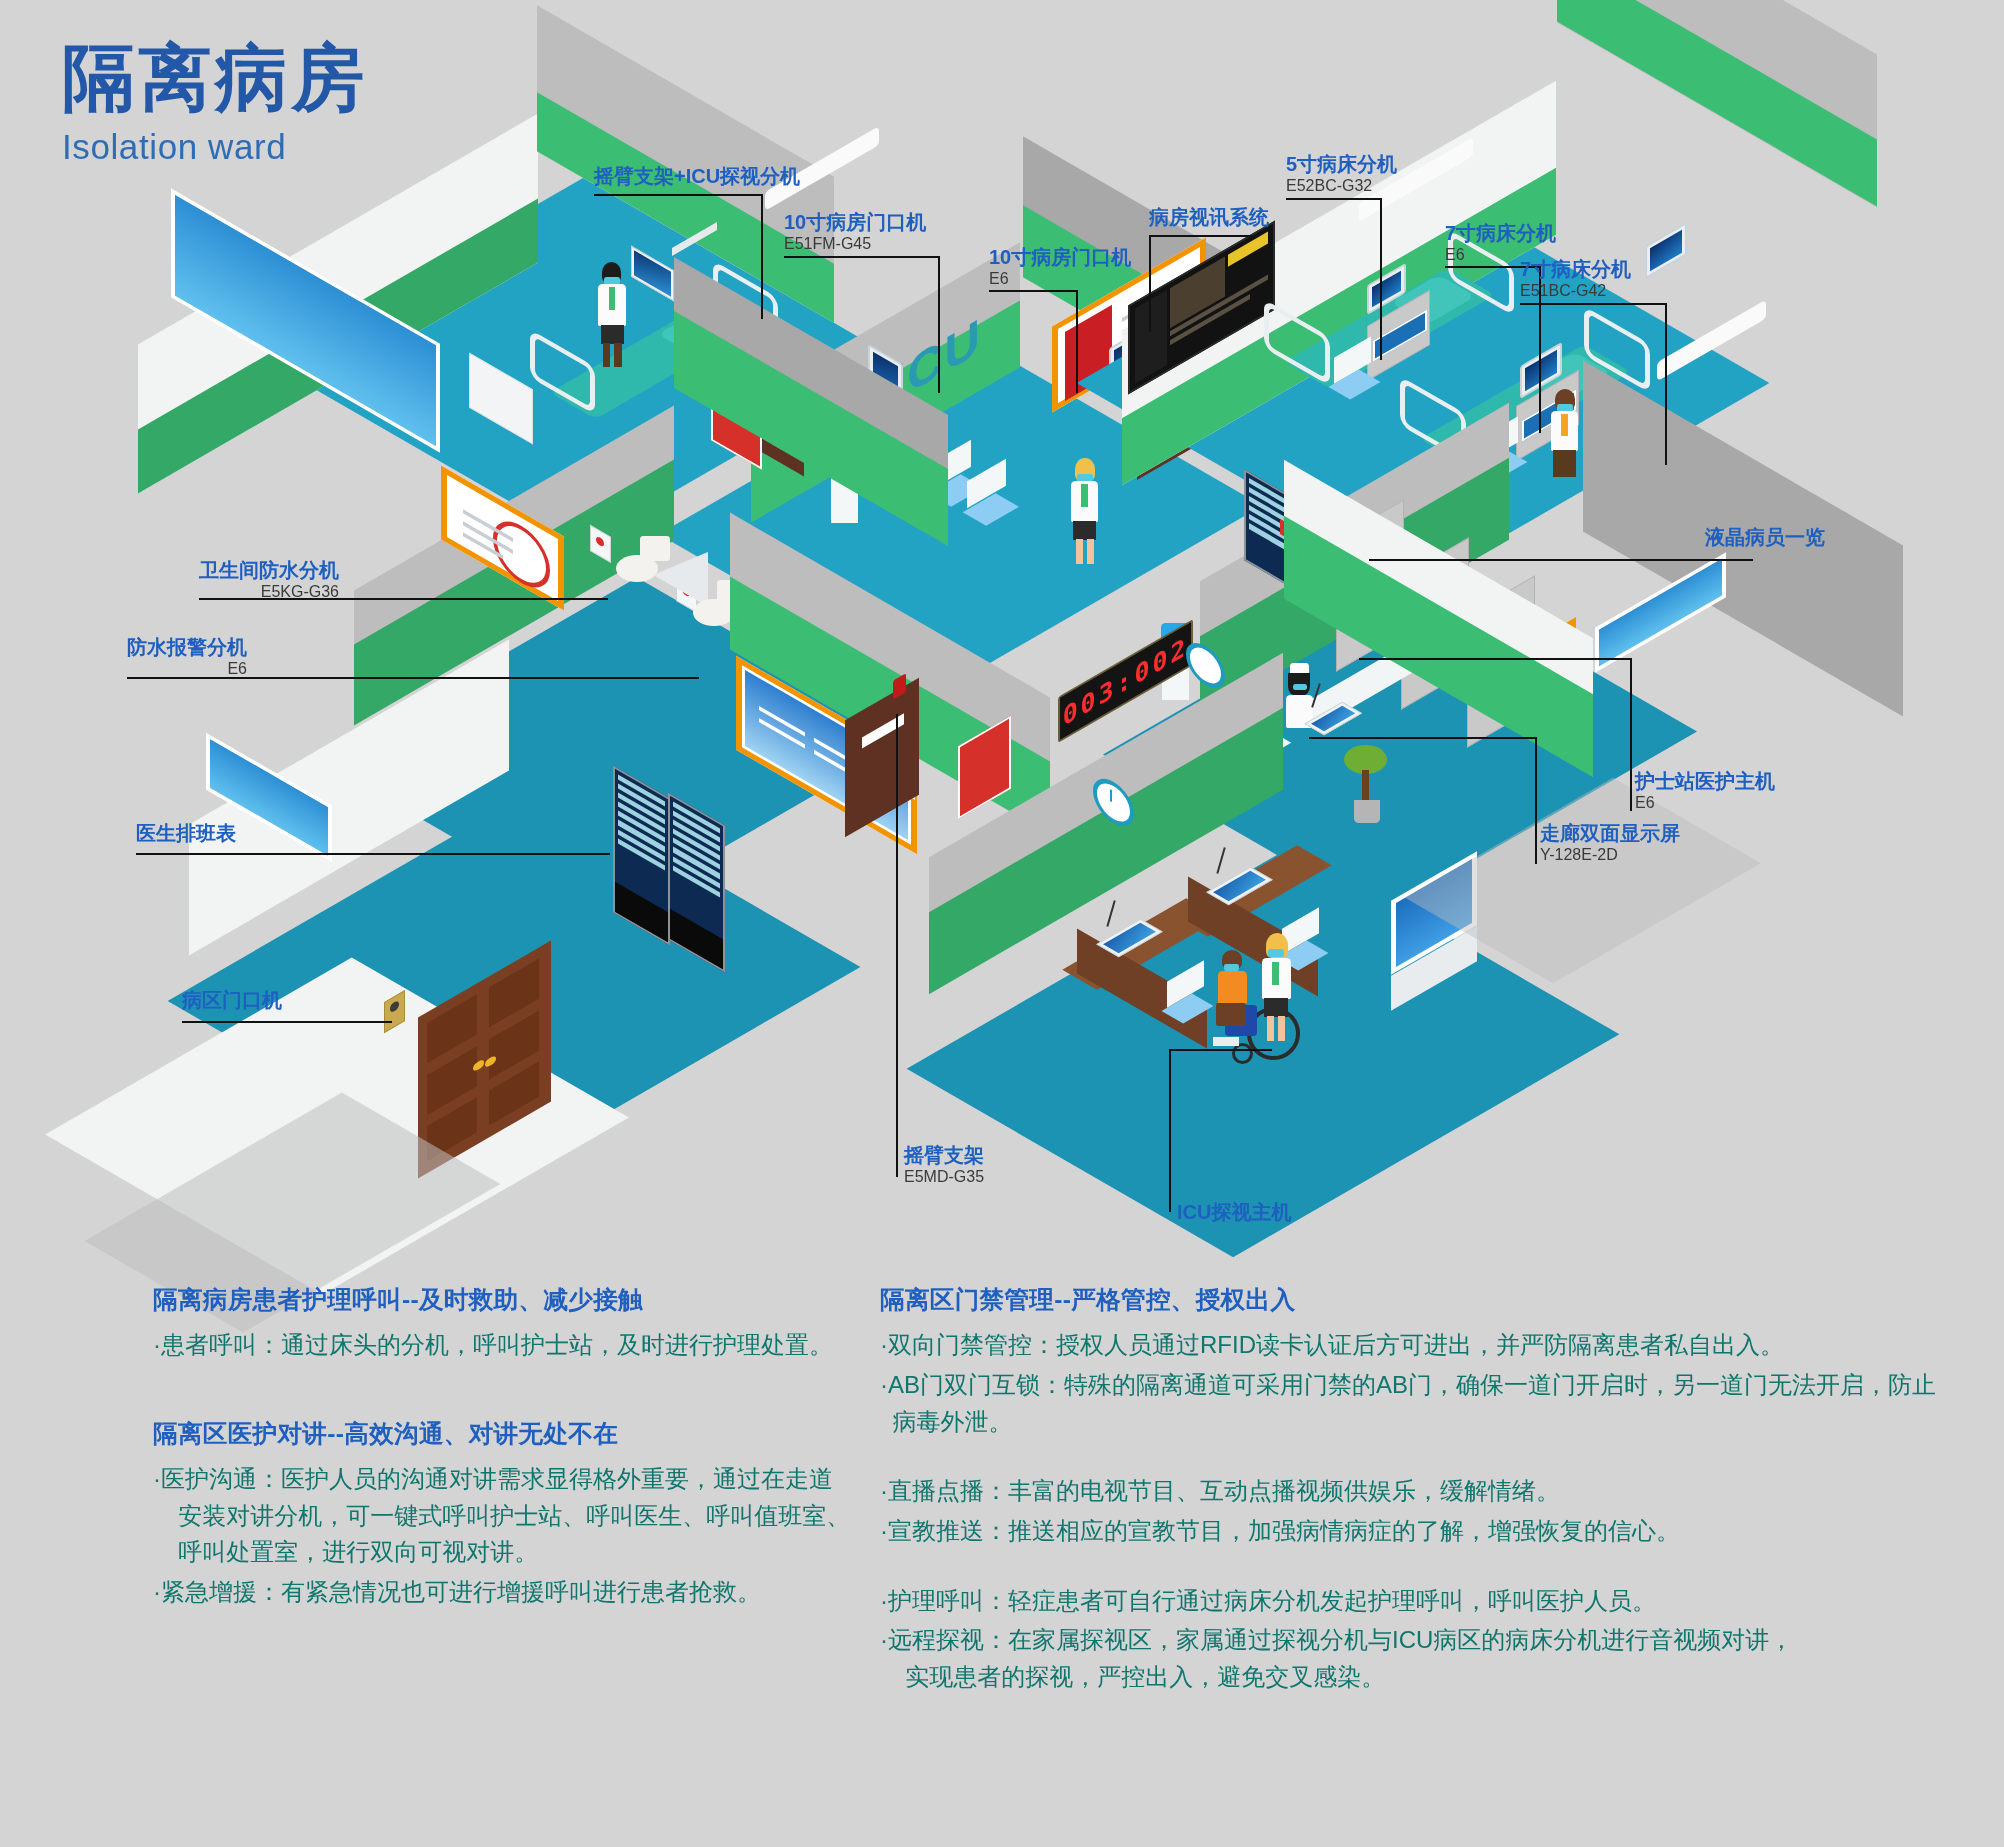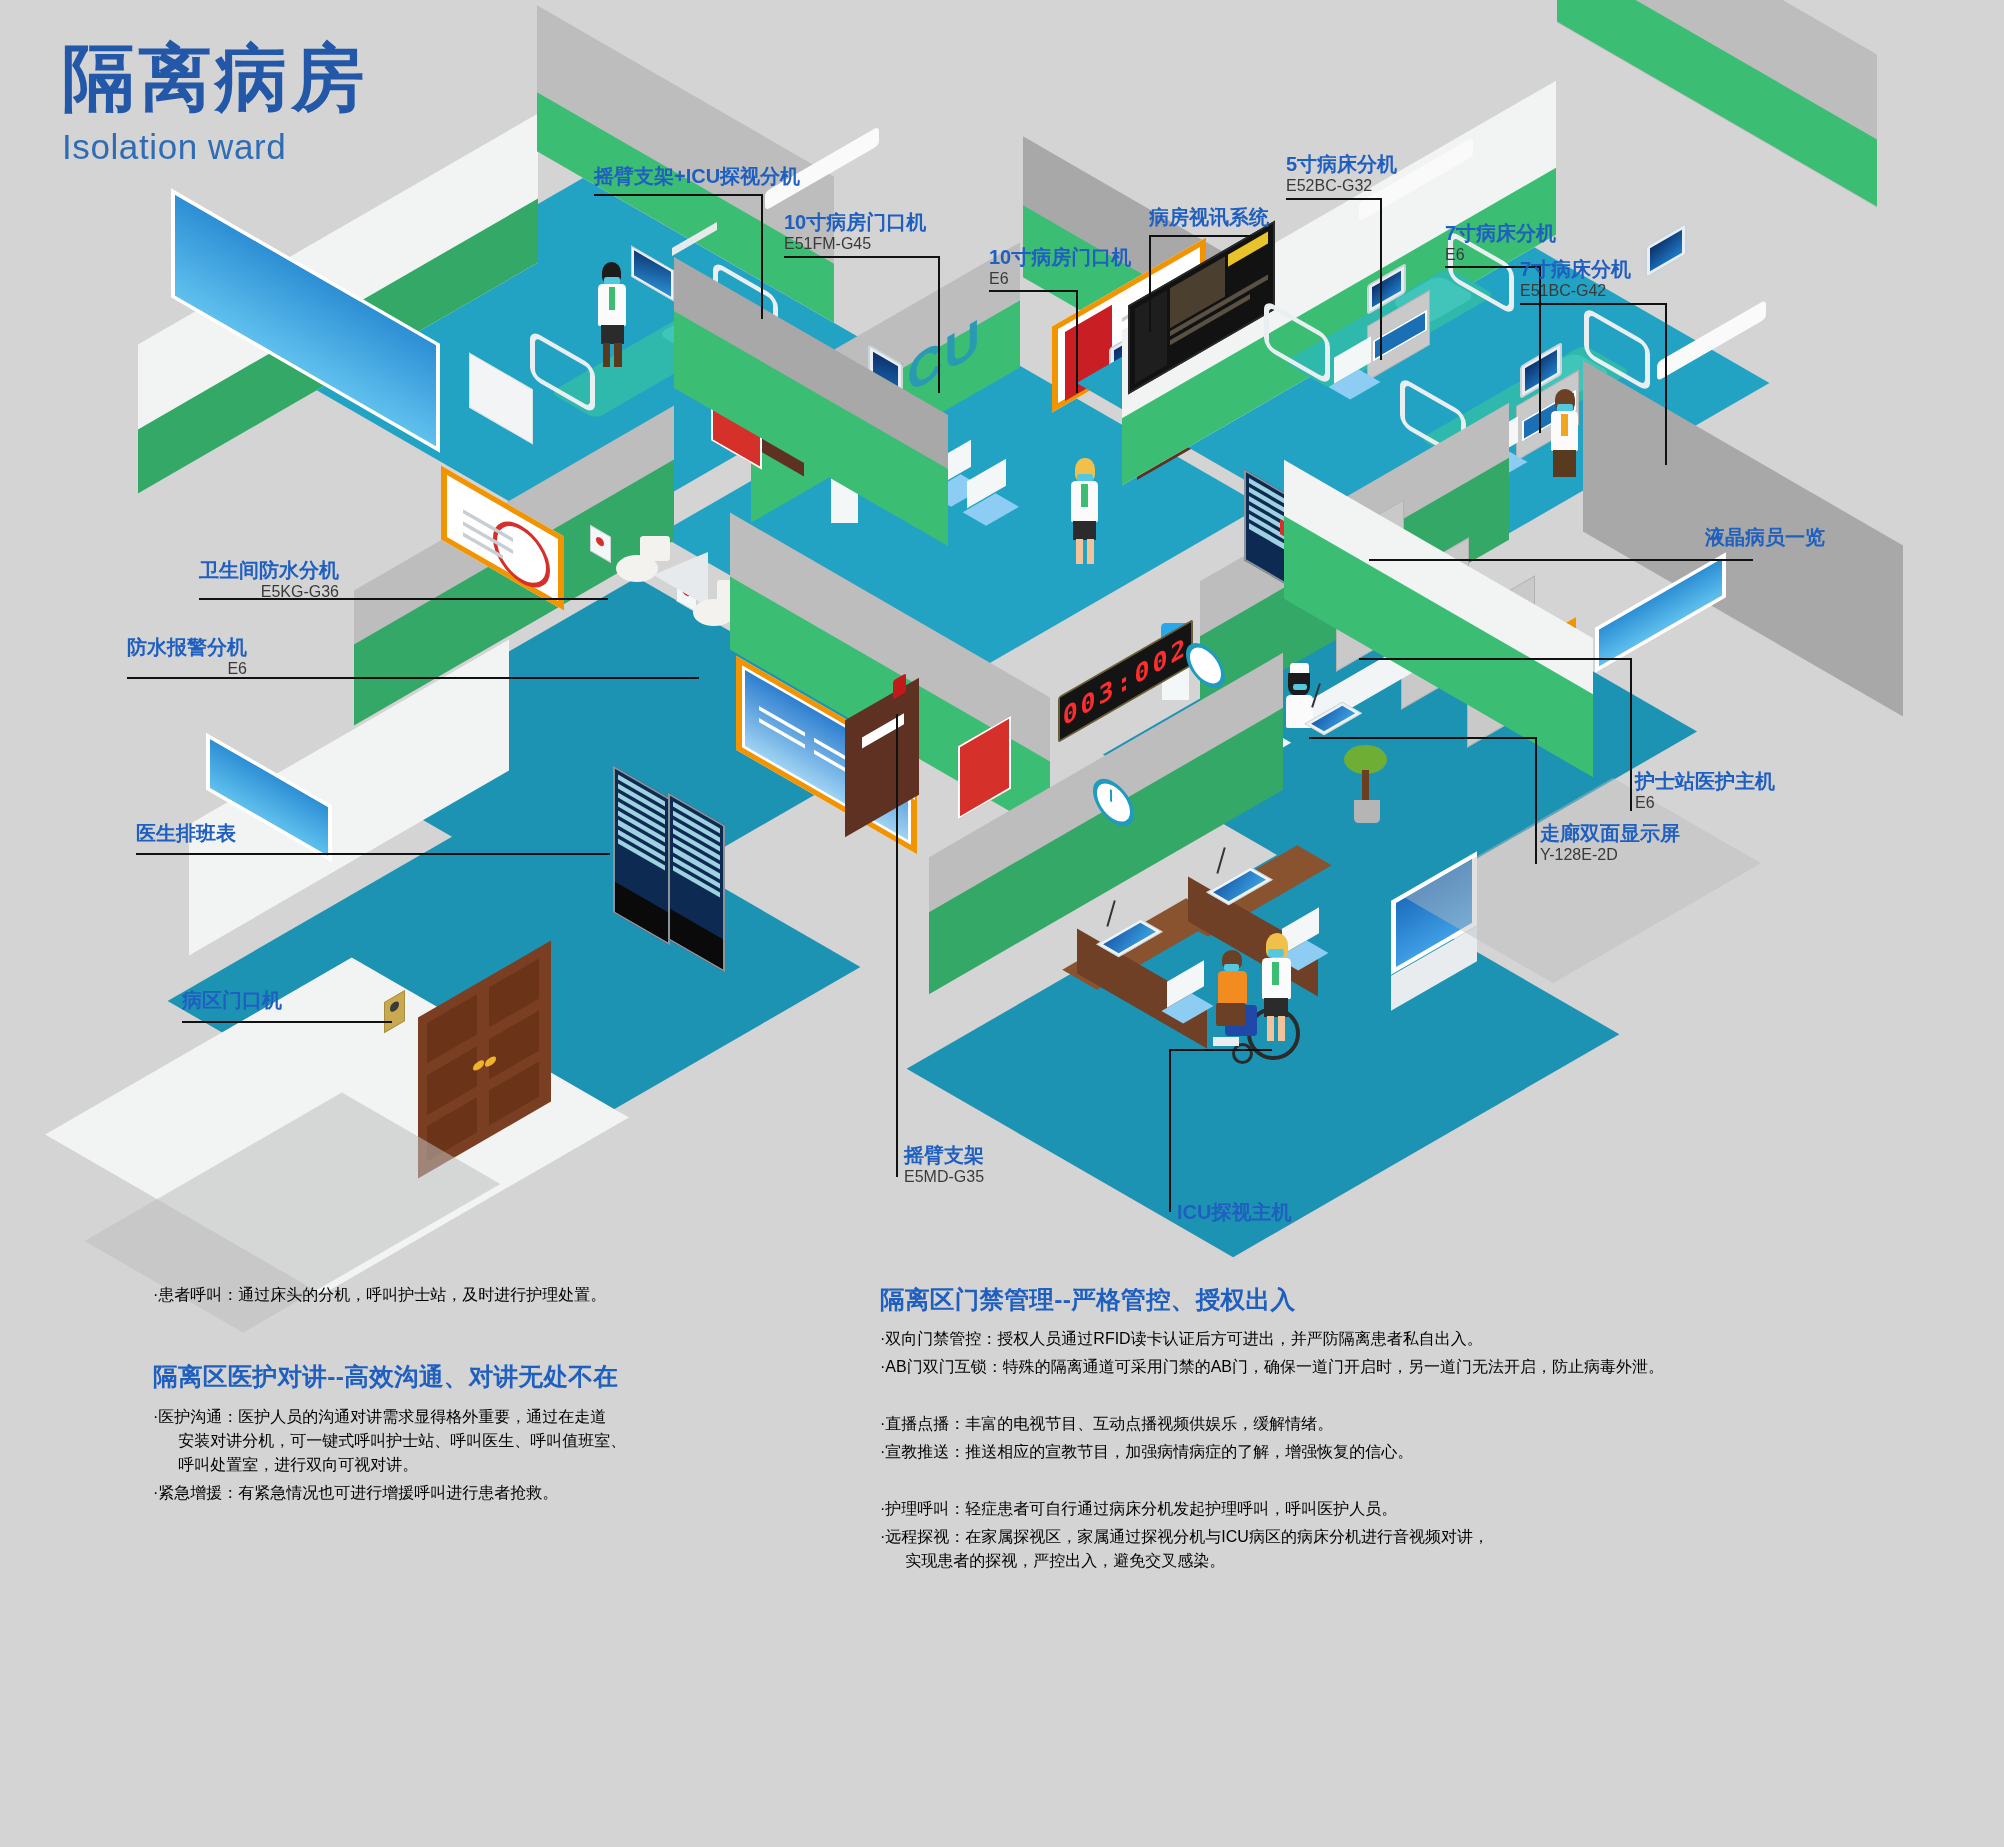--- a/index.html
+++ b/index.html
@@ -62,21 +62,21 @@
            transform:skewY(-30deg);letter-spacing:1.7px;}
   .sched{position:absolute;background:#0d2b52;border:2.9px solid #8d9499;}
   .sched .row{height:5.1px;background:#9fd2e0;margin:4px 3.4px;}
 
   
   #copy{position:absolute;left:0;top:1283px;width:2005px;}
   .col{position:absolute;}
   .blk{margin-bottom:33px;}
   .blk h3{margin:0 0 11.4px 0;font-size:24.6px;font-weight:700;color:#1f5fc0;letter-spacing:0.3px;}
   .blk ul{margin:0;padding:0;list-style:none;}
-  .blk li{font-size:16px;color:#000000;line-height:1.52;margin-bottom:3.4px;text-indent:-12.6px;padding-left:12.6px;}
+  .blk li{font-size:24px;color:#0f766e;line-height:1.52;margin-bottom:3.4px;text-indent:-12.6px;padding-left:12.6px;}
   .blk li .ind{display:block;padding-left:12.6px;text-indent:0;}
 </style>
 </head>
 <body>
 
 <div id="title-block">
   <div id="title-cn">隔离病房</div>
   <div id="title-en">Isolation ward</div>
 </div>
 
@@ -558,20 +558,21 @@
   <div class="cn">ICU探视主机</div>
 </div>
 <div class="rule v" style="left:1169px;top:1049px;height:163px;"></div>
 <div class="rule h" style="left:1169px;top:1049px;width:103px;"></div>
 
 <div id="copy">
 
   <div class="col" style="left:153px;top:0;width:709px;">
 
     <div class="blk">
+      <h3>隔离病房患者护理呼叫--及时救助、减少接触</h3>
       <ul>
         <li><span>·患者呼叫：通过床头的分机，呼叫护士站，及时进行护理处置。</span></li>
       </ul>
     </div>
 
     <div class="blk" style="margin-top:53px;">
       <h3>隔离区医护对讲--高效沟通、对讲无处不在</h3>
       <ul>
         <li>
           <span>·医护沟通：医护人员的沟通对讲需求显得格外重要，通过在走道</span>

